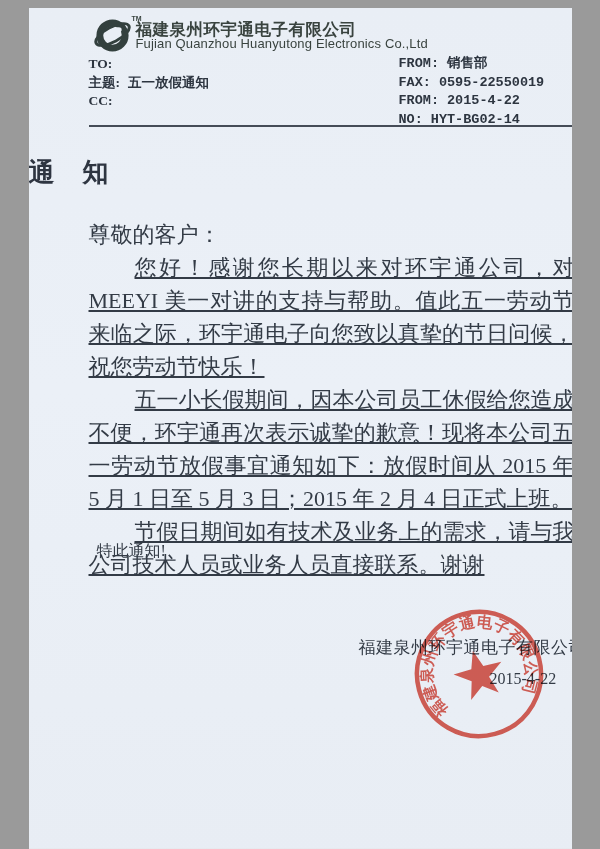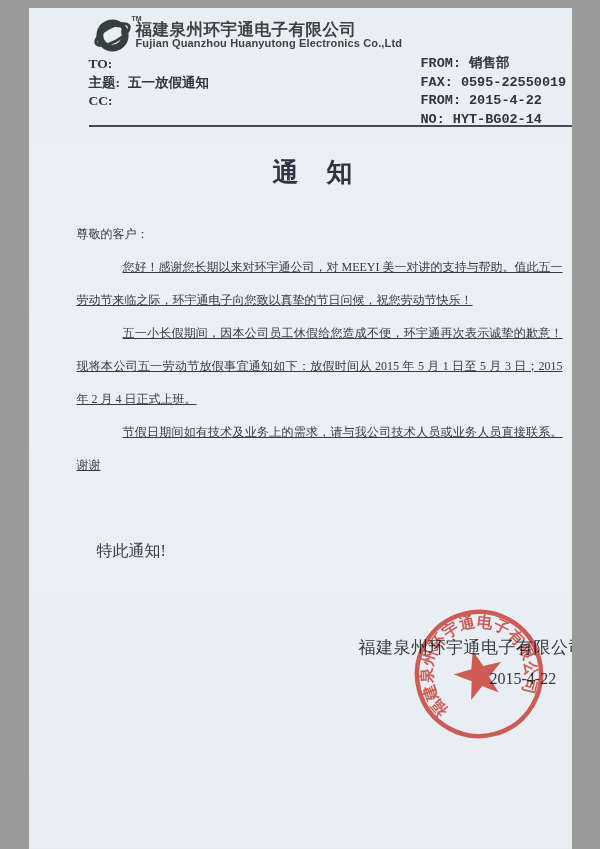--- a/index.html
+++ b/index.html
@@ -12,33 +12,33 @@
     color:#323a46;
     font-family:"Liberation Serif","DejaVu Serif",serif;
   }
   
   .logo{position:absolute;left:64px;top:7px;display:flex;align-items:flex-start;}
   .logo-icon{width:39px;height:39px;flex:0 0 auto;}
   .logo-tm{position:absolute;left:39px;top:0;font-size:7px;font-weight:bold;color:#39433f;
     font-family:"Liberation Sans","DejaVu Sans",sans-serif;}
   .logo-text{margin-left:4px;padding-top:4px;font-family:"Liberation Sans","DejaVu Sans",sans-serif;}
   .logo-cn{font-size:16.5px;font-weight:700;letter-spacing:.5px;color:#39433f;line-height:20px;white-space:nowrap;}
-  .logo-en{font-size:11px;font-weight:700;letter-spacing:.15px;color:#39433f;line-height:9px;white-space:nowrap;}
+  .logo-en{font-size:13px;font-weight:400;letter-spacing:.15px;color:#39433f;line-height:9px;white-space:nowrap;}
   .fields{position:absolute;font-family:"Liberation Mono","DejaVu Sans Mono",monospace;
     font-size:13.5px;font-weight:600;color:#2d3540;}
   .fields-left{left:60px;top:47px;font-family:Liberation Serif, serif;}
-  .fields-right{left:392px;top:47px;}
+  .fields-right{left:370px;top:47px;}
   .field-row{line-height:18.6px;white-space:nowrap;}
   .f-value{padding-left:8px;}
   .rule{position:absolute;left:60px;top:117px;width:485px;height:2px;background:#454c57;}
   
-  .doc-title{position:absolute;left:13px;top:147px;width:100%;text-align:center;
+  .doc-title{position:absolute;left:0;top:147px;width:100%;text-align:left;
     font-size:26px;font-weight:700;color:#2e3541;letter-spacing:1px;}
-  .doc-body{position:absolute;left:48px;top:210px;width:486px;
-    font-size:12px;line-height:33px;text-align:justify;color:#333b46;}
+  .doc-body{position:absolute;left:60px;top:210px;width:486px;
+    font-size:22px;line-height:33px;text-align:justify;color:#333b46;}
   .doc-body p{margin:0;}
   .doc-body p.para{text-indent:46px;text-decoration:underline;}
   .closing{position:absolute;left:68px;top:533px;font-size:16px;color:#333b46;}
   .sig-company{position:absolute;left:330px;top:628px;font-size:17px;letter-spacing:.5px;color:#333b46;white-space:nowrap;}
   .sig-date{position:absolute;left:461px;top:662px;font-size:16px;color:#333b46;white-space:nowrap;}
   
   .stamp{position:absolute;left:378px;top:594px;width:144px;height:144px;
     transform:rotate(-15deg);opacity:.8;mix-blend-mode:multiply;}
   .stamp text{font-family:"Liberation Serif","DejaVu Serif",serif;font-weight:600;}
   

